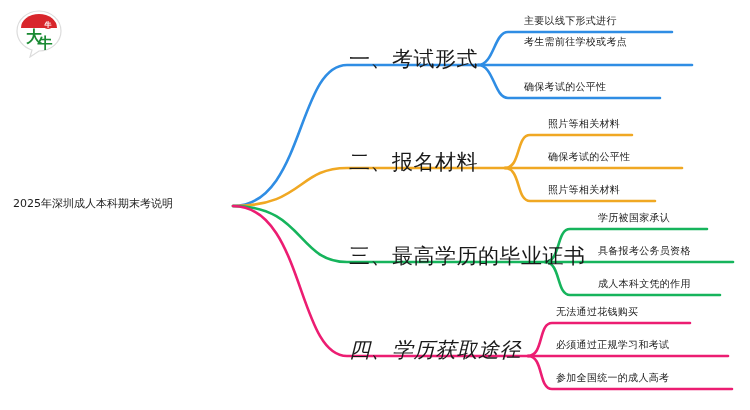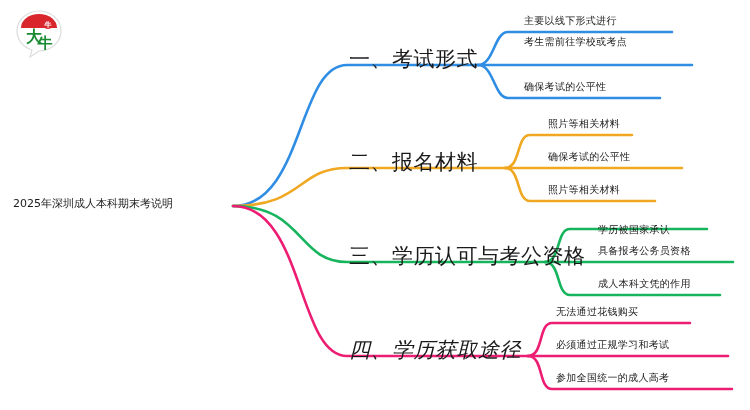--- a/index.html
+++ b/index.html
@@ -130,21 +130,21 @@
 
 <div id="labels-layer">
     <div class="node-text branch-label" style="left: 349px; top: 33px;">一、考试形式</div>
     <div class="node-text leaf-label" style="left: 524px; top: 14px;">主要以线下形式进行</div>
     <div class="node-text leaf-label" style="left: 524px; top: 35px;">考生需前往学校或考点</div>
     <div class="node-text leaf-label" style="left: 524px; top: 80px; text-align: right;">确保考试的公平性</div>
     <div class="node-text branch-label" style="left: 349px; top: 136px;">二、报名材料</div>
     <div class="node-text leaf-label" style="left: 548px; top: 117px;">照片等相关材料</div>
     <div class="node-text leaf-label" style="left: 548px; top: 150px;">确保考试的公平性</div>
     <div class="node-text leaf-label" style="left: 548px; top: 183px;">照片等相关材料</div>
-    <div class="node-text branch-label" style="left: 349px; top: 230px;">三、学历认可与考公资格</div>
-    <div class="node-text leaf-label" style="left: 598px; top: 211px; margin-top: 12px;">学历被国家承认</div>
+    <div class="node-text branch-label" style="left: 349px; top: 230px;">三、最高学历的毕业证书</div>
+    <div class="node-text leaf-label" style="left: 598px; top: 211px;">学历被国家承认</div>
     <div class="node-text leaf-label" style="left: 598px; top: 244px;">具备报考公务员资格</div>
     <div class="node-text leaf-label" style="left: 598px; top: 277px;">成人本科文凭的作用</div>
     <div class="node-text branch-label" style="left: 349px; top: 324px; font-style: italic;">四、学历获取途径</div>
     <div class="node-text leaf-label" style="left: 556px; top: 305px;">无法通过花钱购买</div>
     <div class="node-text leaf-label" style="left: 556px; top: 338px;">必须通过正规学习和考试</div>
     <div class="node-text leaf-label" style="left: 556px; top: 371px;">参加全国统一的成人高考</div>
   </div>
 
 </body></html>

